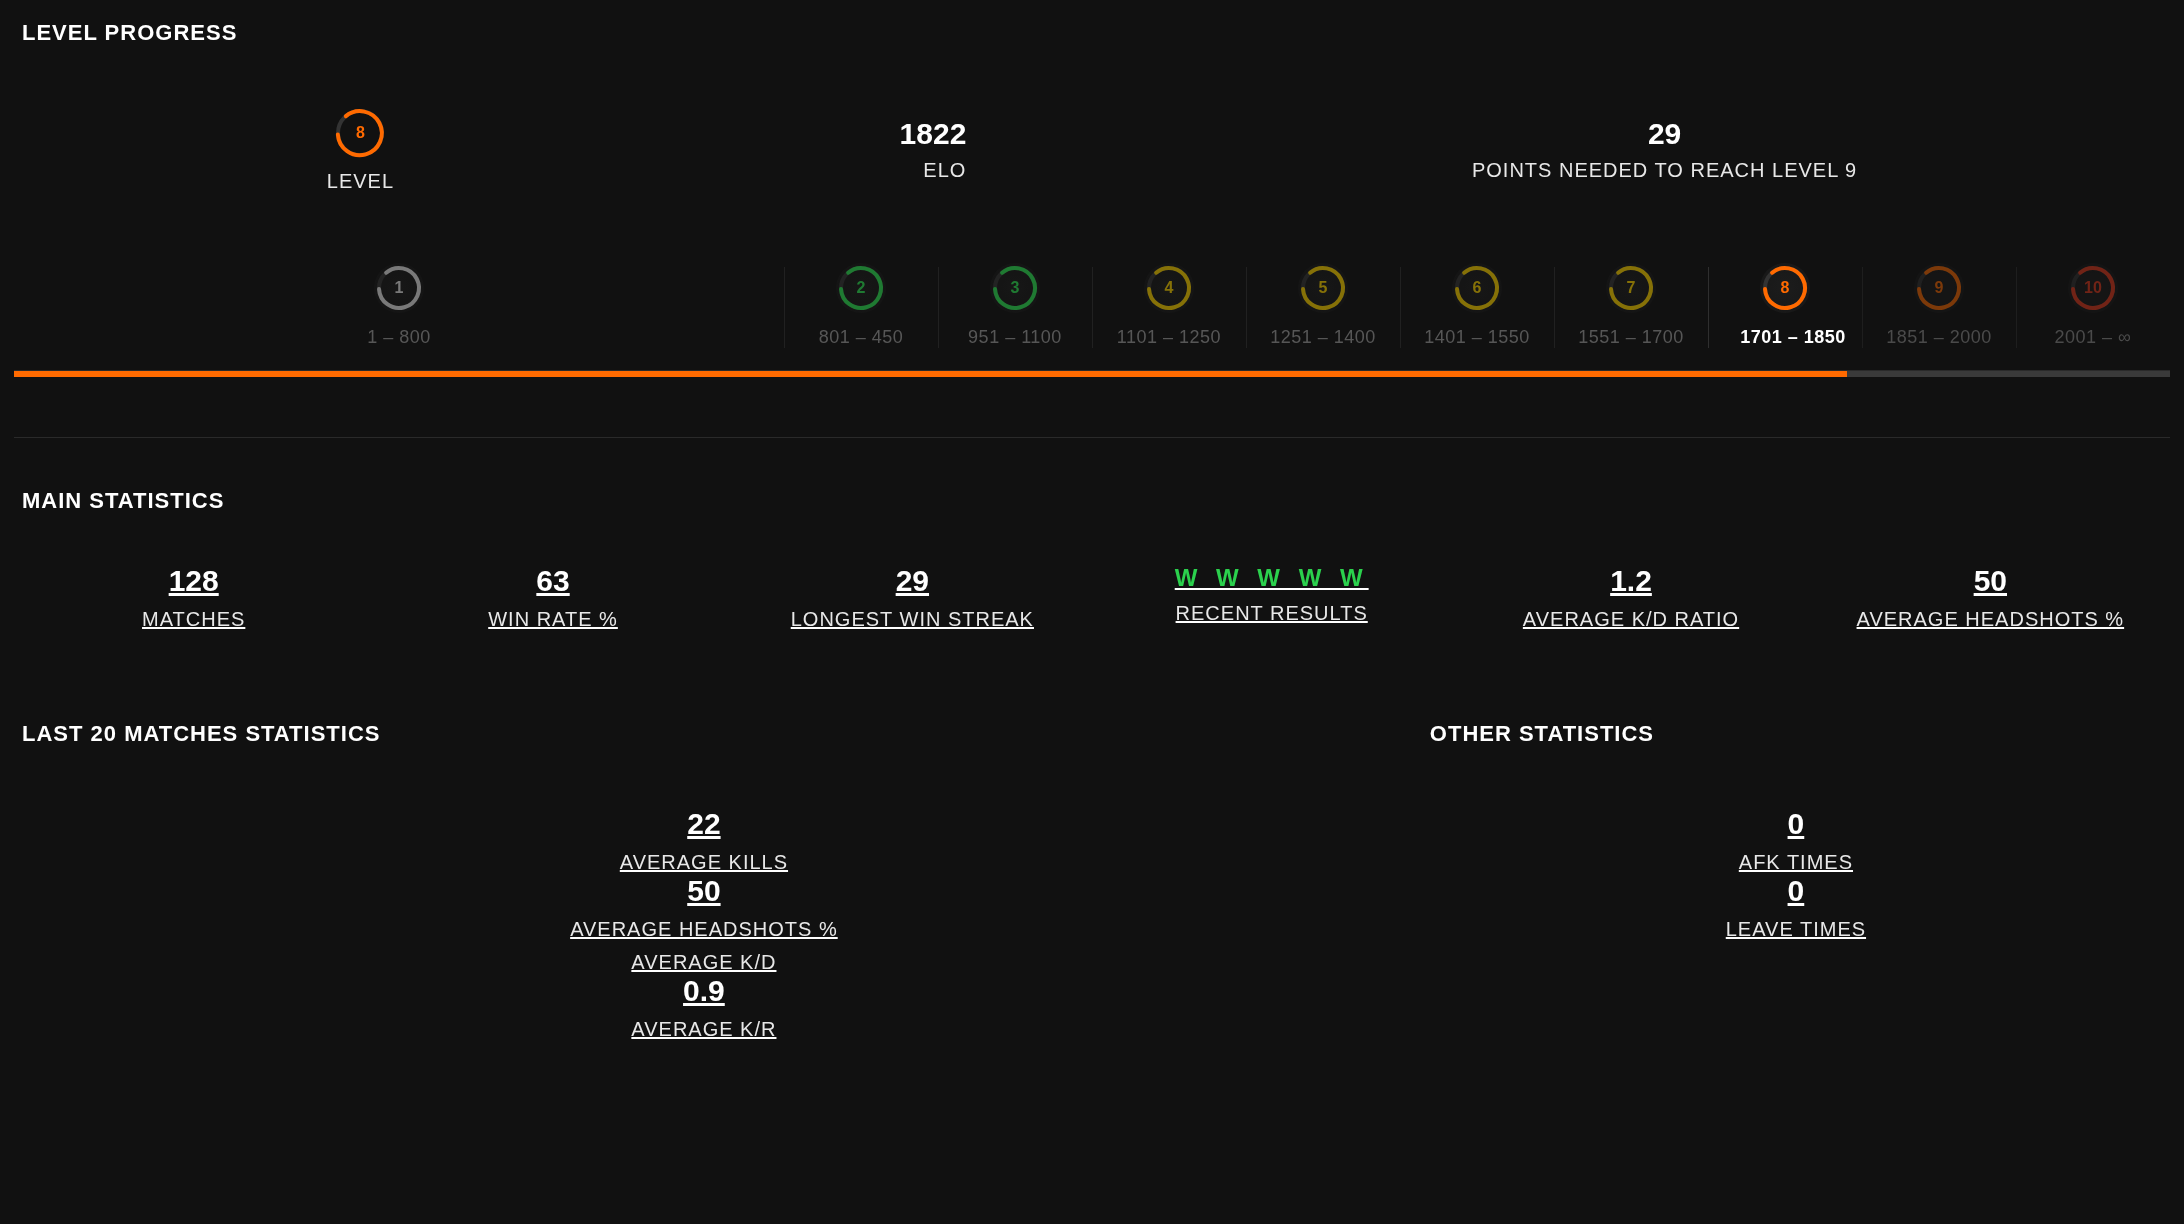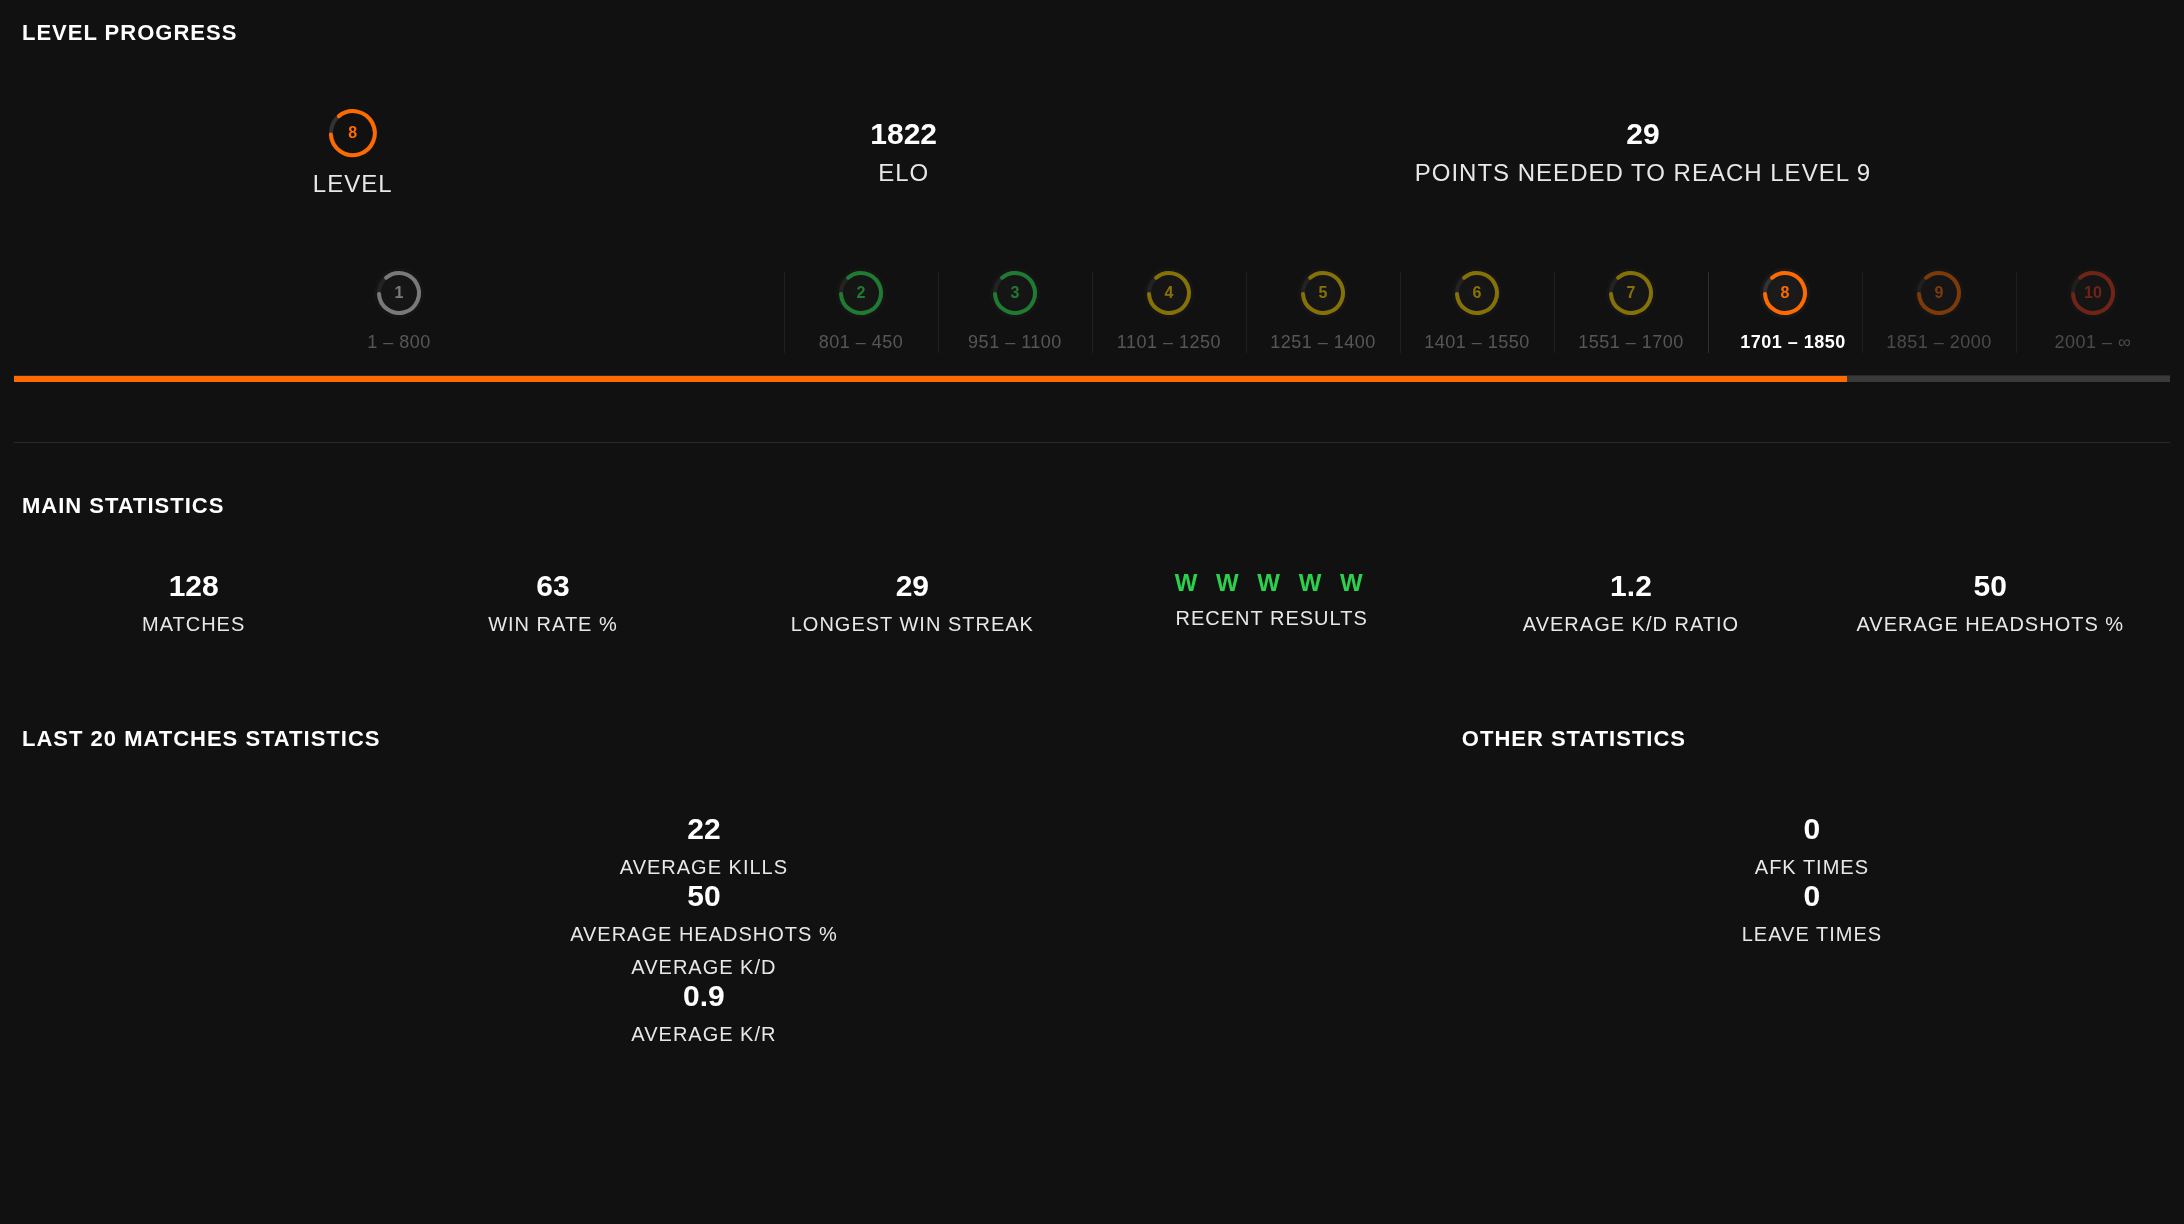--- a/index.html
+++ b/index.html
@@ -23,21 +23,21 @@
   
   .level-summary {
     display: flex;
     align-items: center;
     justify-content: space-around;
     margin-top: 60px;
     padding: 0 60px;
   }
   .level-col { text-align: center; }
   .level-col .big { font-size: 30px; font-weight: 700; }
-  .level-col .sub { font-size: 24px; font-weight: 400; letter-spacing: 1px; margin-top: 8px; color: #e8e8e8; }
+  .level-col .sub { font-size: 20px; font-weight: 400; letter-spacing: 1px; margin-top: 8px; color: #e8e8e8; text-align: right; }
 
   .level-badge-large {
     position: relative;
     width: 54px; height: 54px; margin: 0 auto 10px auto;
   }
   .level-badge-large .num {
     position: absolute; inset: 0; display: flex; align-items: center; justify-content: center;
     font-size: 16px; font-weight: 700; color: #ff6a00;
   }
 
@@ -89,33 +89,34 @@
   }
 
   hr.divider {
     border: none; border-top: 1px solid #2a2a2a;
     margin: 0 0 50px 0;
   }
 
   
   .stats-row {
     display: flex;
-    justify-content: flex-start;
+    justify-content: flex-end;
     text-align: center;
     margin-top: 50px;
     margin-bottom: 90px;
+    text-decoration: underline;
   }
   .stat { flex: 1 1 0; }
   .stat .val { font-size: 30px; font-weight: 700; }
   .stat .lbl { font-size: 20px; margin-top: 10px; letter-spacing: 1px; color: #e8e8e8; }
   .recent .val { color: #2bd14d; letter-spacing: 6px; font-size: 24px; font-weight: 800; }
 
   .bottom-sections {
     display: flex;
-    gap: 60px;
+    gap: 28px;
   }
   .bottom-left { flex: 0 0 64%; }
   .bottom-right { flex: 1 1 auto; }
   .bottom-sections .stats-row { margin-top: 60px; margin-bottom: 20px; flex-direction: column; }
 
   
   .arc { fill: none; stroke-width: 4; stroke-linecap: round; }
   .arc-bg { fill: none; stroke: #333333; stroke-width: 4; }
   .c-white { color: #cfcfcf; }
   .c-green { color: #2bd14d; }

